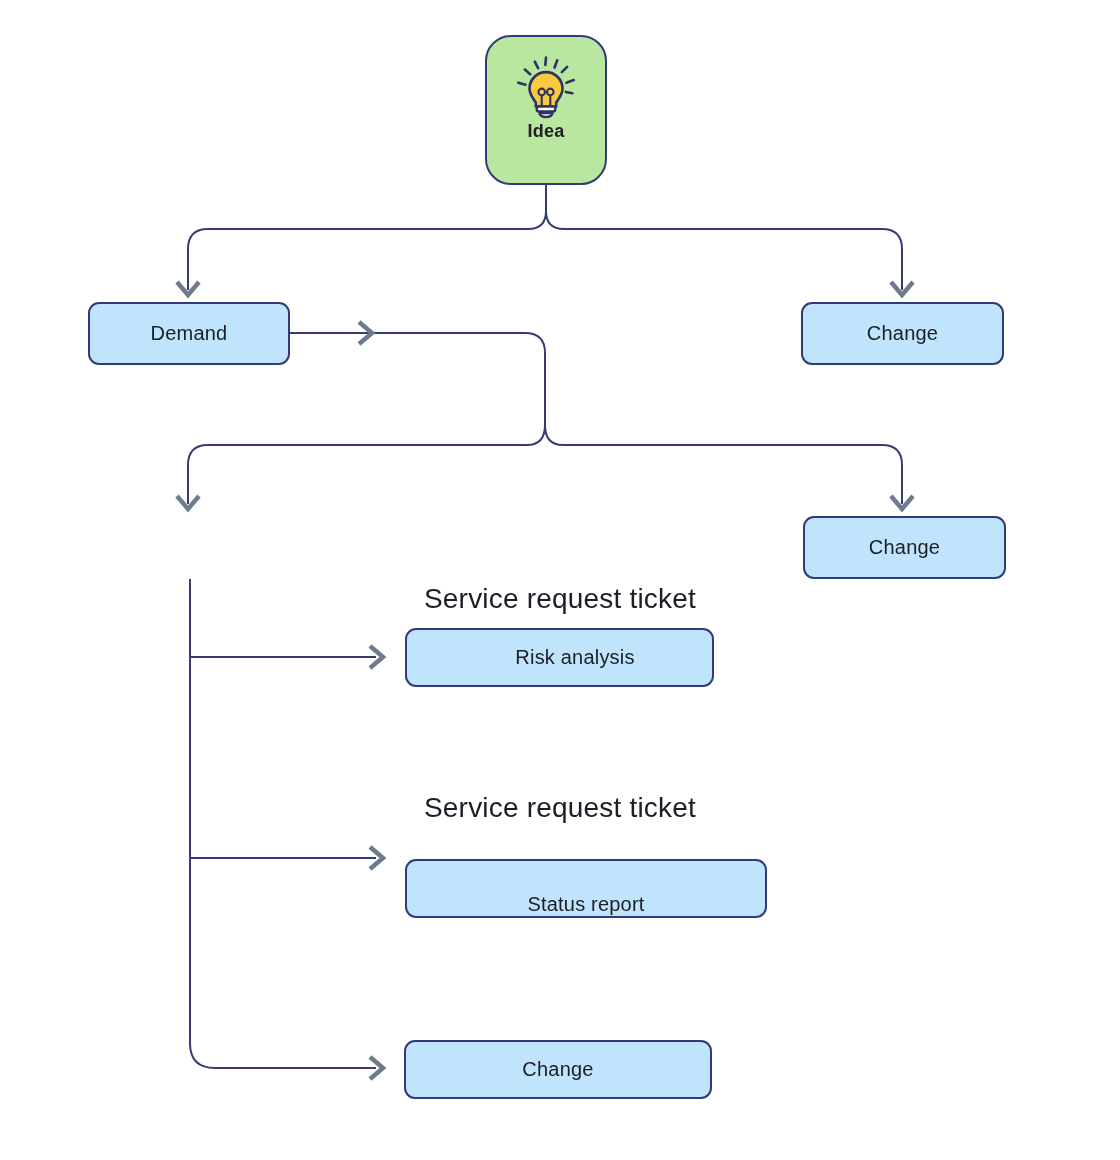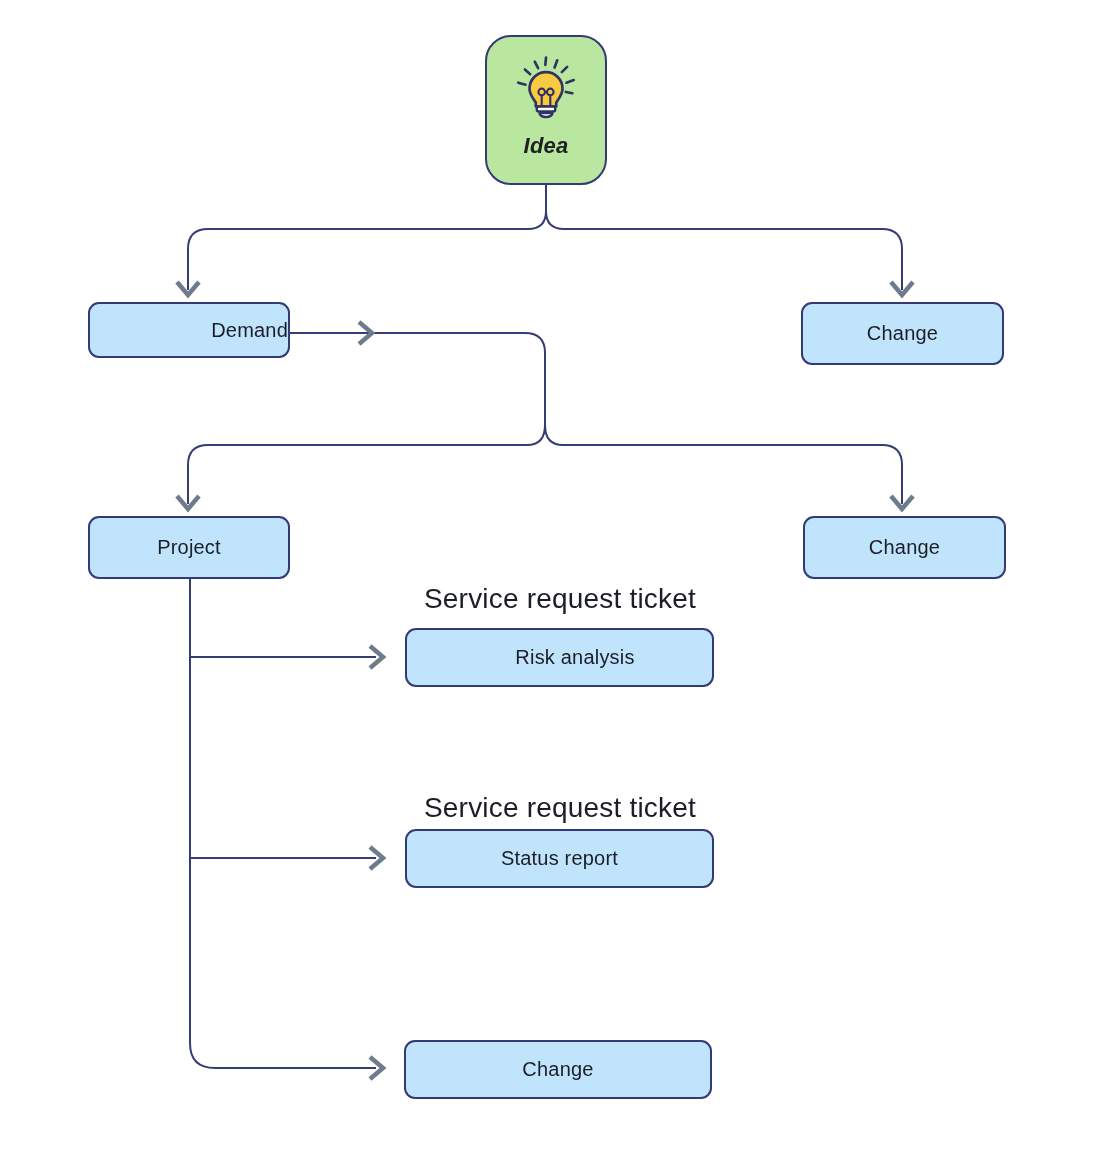--- a/index.html
+++ b/index.html
@@ -38,31 +38,30 @@
     left: 485px; top: 35px;
     width: 122px; height: 150px;
     background: #b9e79f;
     border-radius: 26px;
     flex-direction: column;
     justify-content: flex-start;
     padding-top: 18px;
   }
   .node-idea .idea-label {
     font-weight: bold;
-    font-size: 22px;
+    font-size: 18px;
     color: #202124;
-    margin-top: 12px;
-    font-style: italic;
+    margin-top: 0;
   }
-  .node-demand   { left: 88px;  top: 302px; width: 202px; height: 56px; justify-content: flex-end; }
+  .node-demand   { left: 88px;  top: 302px; width: 202px; height: 63px; }
   .node-change-top { left: 801px; top: 302px; width: 203px; height: 63px; }
   .node-project  { left: 88px;  top: 516px; width: 202px; height: 63px; }
   .node-change-mid { left: 803px; top: 516px; width: 203px; height: 63px; }
   .node-risk     { left: 405px; top: 628px; width: 309px; height: 59px; padding-left: 31px; }
-  .node-status   { left: 405px; top: 829px; width: 309px; height: 59px; }
+  .node-status   { left: 405px; top: 859px; width: 362px; height: 59px; align-items: flex-end; }
   .node-change-bottom { left: 404px; top: 1040px; width: 308px; height: 59px; }
   .caption {
     position: absolute;
     width: 400px;
     text-align: center;
     font-size: 28px;
     color: #1c1e26;
     letter-spacing: 0.2px;
   }
   .caption-risk   { left: 360px; top: 583px; }
@@ -123,23 +122,20 @@
     <span class="idea-label">Idea</span>
   </div>
 
   <div class="node node-demand">
     <span>Demand</span>
   </div>
   <div class="node node-change-top">
     <span>Change</span>
   </div>
 
-  <div class="node node-project">
-    <span>Project</span>
-  </div>
   <div class="node node-change-mid">
     <span>Change</span>
   </div>
 
   <div class="caption caption-risk">Service request ticket</div>
   <div class="caption caption-status">Service request ticket</div>
 
   <div class="node node-risk">
     <span>Risk analysis</span>
   </div>

